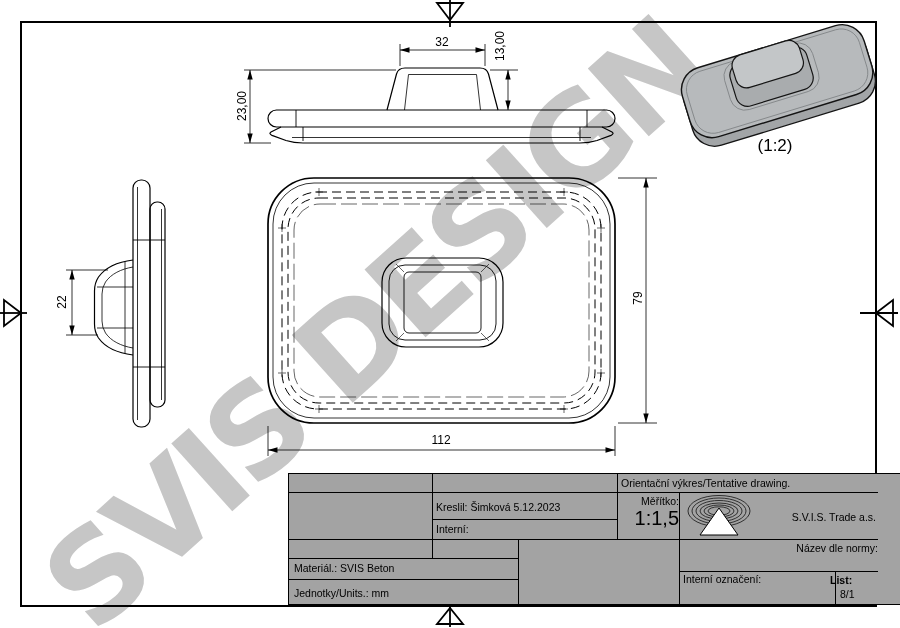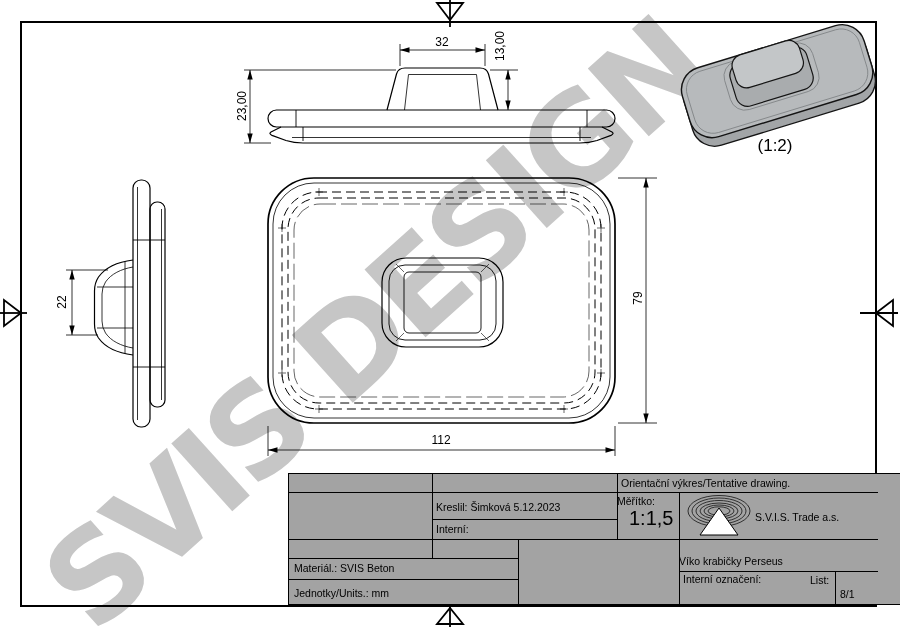--- a/index.html
+++ b/index.html
@@ -18,21 +18,21 @@
   .dsh{stroke-dasharray:9,5;}
   .dsh2{stroke-dasharray:16,5;}
   .dim{font-family:"Liberation Sans",sans-serif;font-size:12px;fill:#000;}
   .scale-label{font-family:"Liberation Sans",sans-serif;font-size:17px;fill:#000;}
   .arrow{fill:#000;stroke:none;}
   
   .titleblock{position:absolute;left:288px;top:473px;width:670px;height:132px;
          border:1.5px solid #000;box-sizing:border-box;background:#a3a3a3;z-index:3;}
   .tbl{position:absolute;background:#000;}
   .tl{position:absolute;font-size:10.5px;color:#000;white-space:nowrap;line-height:13px;}
-  .tl.center{text-align:left;}
+  .tl.center{text-align:right;}
   .scale-value{font-size:20px;line-height:22px;}
   .logo-svg{position:absolute;left:396px;top:19px;}
 </style>
 </head>
 <body>
 
 <div class="sheet">
 
   <div class="watermark">SVIS DESIGN</div>
 
@@ -158,25 +158,25 @@
     <div class="tbl" style="left:143px;top:45px;width:185px;height:1px;"></div>
     <div class="tbl" style="left:0;top:65px;width:589px;height:1px;"></div>
     <div class="tbl" style="left:0;top:84px;width:229px;height:1px;"></div>
     <div class="tbl" style="left:390px;top:97px;width:199px;height:1px;"></div>
     <div class="tbl" style="left:0;top:105px;width:229px;height:1px;"></div>
 
     <div class="tl" style="left:332px;top:3px;">Orientační výkres/Tentative drawing.</div>
     <div class="tl" style="left:147px;top:27px;">Kreslil: Šimková 5.12.2023</div>
     <div class="tl" style="left:147px;top:49px;">Interní:</div>
     <div class="tl center" style="left:328px;top:21px;width:62px;">Měřítko:</div>
-    <div class="tl center scale-value" style="left:328px;top:33px;width:62px;padding-left:12px;">1:1,5</div>
+    <div class="tl center scale-value" style="left:328px;top:33px;width:62px;">1:1,5</div>
     <div class="tl center" style="left:466px;top:37px;width:121px;">S.V.I.S. Trade a.s.</div>
-    <div class="tl center" style="left:390px;top:81px;width:199px;">Víko krabičky Perseus</div>
+    <div class="tl center" style="left:390px;top:68px;width:199px;">Název dle normy:</div>
     <div class="tl" style="left:394px;top:99px;">Interní označení:</div>
-    <div class="tl" style="left:521px;top:100px;">List:</div>
+    <div class="tl" style="left:541px;top:100px;font-weight:bold;">List:</div>
     <div class="tl" style="left:551px;top:114px;">8/1</div>
     <div class="tl" style="left:5px;top:88px;">Materiál.: SVIS Beton</div>
     <div class="tl" style="left:5px;top:113px;">Jednotky/Units.: mm</div>
 
     <svg class="logo-svg" width="68" height="44" viewBox="0 0 68 44">
       <g fill="none" stroke="#222" stroke-width="0.9">
         <ellipse cx="34" cy="18" rx="31" ry="15.5"></ellipse>
         <ellipse cx="34" cy="18" rx="27" ry="13"></ellipse>
         <ellipse cx="34" cy="18" rx="23" ry="10.5"></ellipse>
         <ellipse cx="34" cy="18" rx="19" ry="8"></ellipse>

